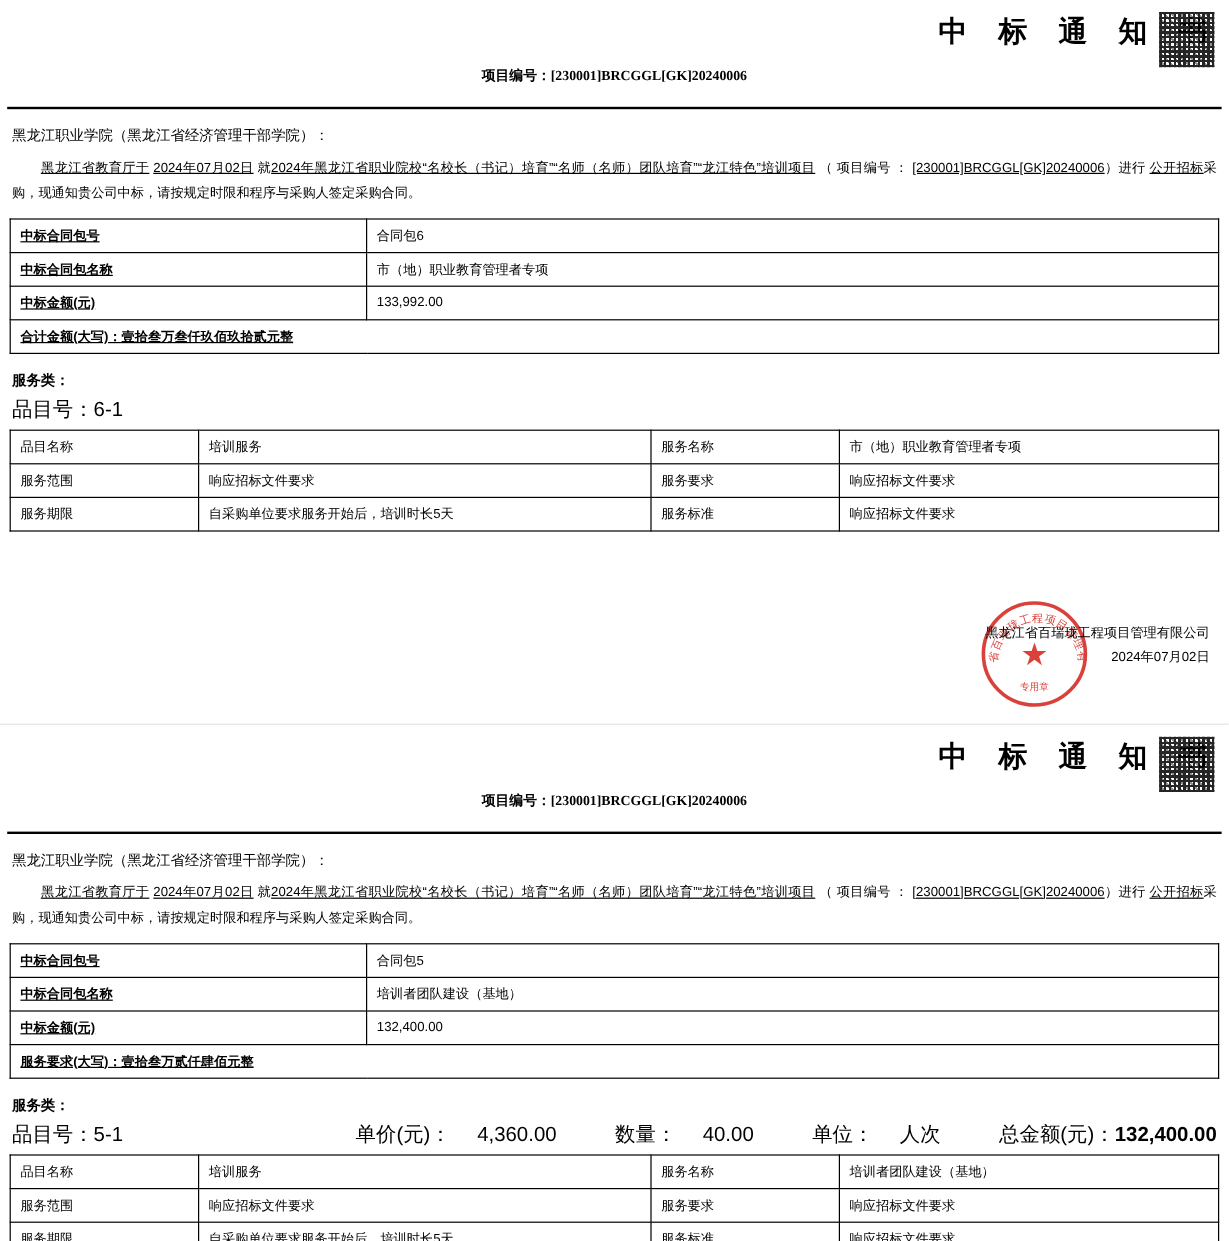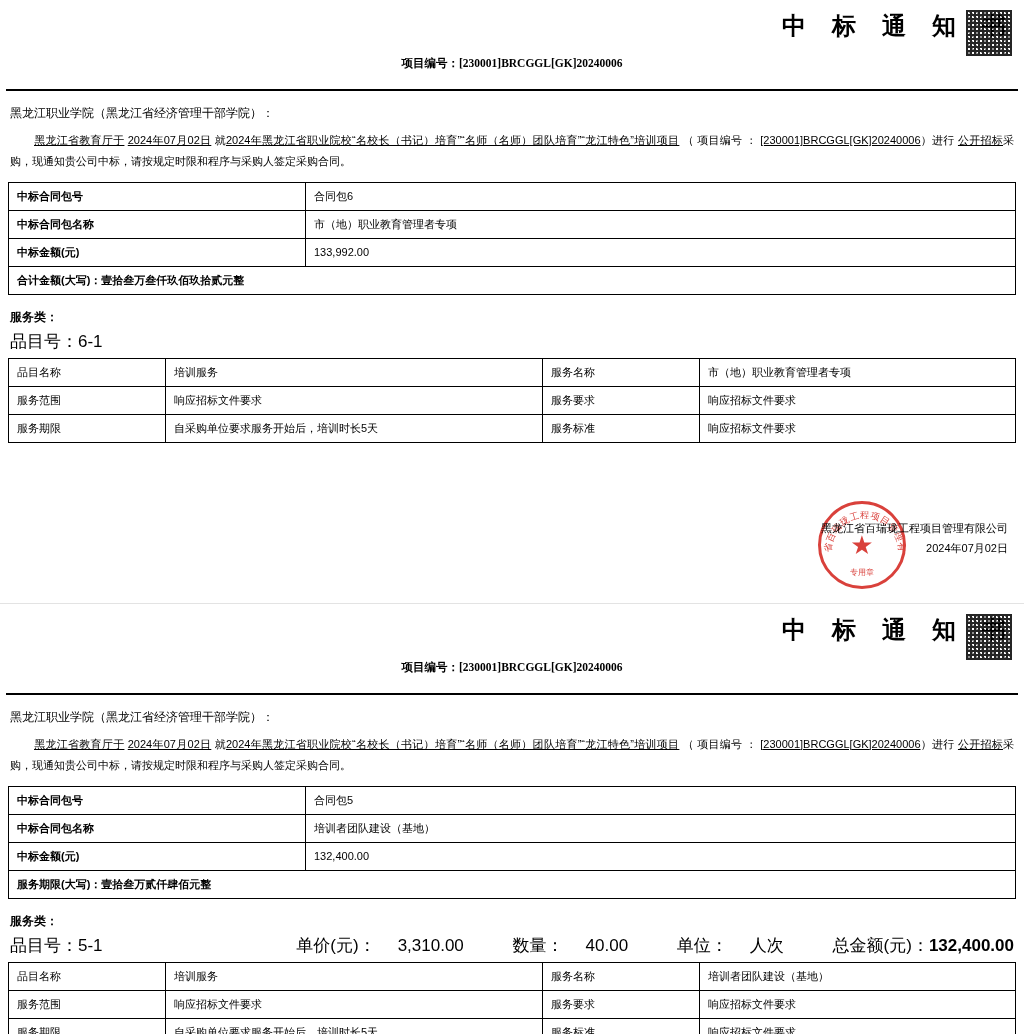--- a/index.html
+++ b/index.html
@@ -82,20 +82,21 @@
   table.maintbl td {
     border: 1px solid #000;
     padding: 6px 8px;
     font-size: 11px;
     height: 14px;
     vertical-align: middle;
   }
   td.lbl {
     width: 280px;
     font-weight: bold;
+    text-decoration: underline;
   }
   .svc-head {
     font-weight: bold;
     font-size: 12px;
     margin: 14px 0 4px 2px;
   }
   .svc-meta {
     display: flex;
     justify-content: space-between;
     align-items: baseline;
@@ -310,32 +311,32 @@
         </tr>
         <tr>
           <td class="lbl">中标合同包名称</td>
           <td>培训者团队建设（基地）</td>
         </tr>
         <tr>
           <td class="lbl">中标金额(元)</td>
           <td>132,400.00</td>
         </tr>
         <tr>
-          <td colspan="2" class="lbl" style="width:auto">服务期限(大写)：壹拾叁万贰仟肆佰元整</td>
+          <td colspan="2" class="lbl" style="width:auto">服务要求(大写)：壹拾叁万贰仟肆佰元整</td>
         </tr>
       </tbody>
     </table>
 
     <div class="svc-head">服务类：</div>
     <div class="svc-meta">
       <div class="left">
         <span>品目号：</span><span>5-1</span>
       </div>
       <div class="right">
-        <span><span>单价(元)：</span><span>3,310.00</span></span>
+        <span><span>单价(元)：</span><span>4,360.00</span></span>
         <span><span>数量：</span><span>40.00</span></span>
         <span><span>单位：</span><span>人次</span></span>
         <span><span>总金额(元)：</span><b>132,400.00</b></span>
       </div>
     </div>
 
     <table class="svctbl">
       <tbody>
         <tr>
           <td class="k">品目名称</td>

